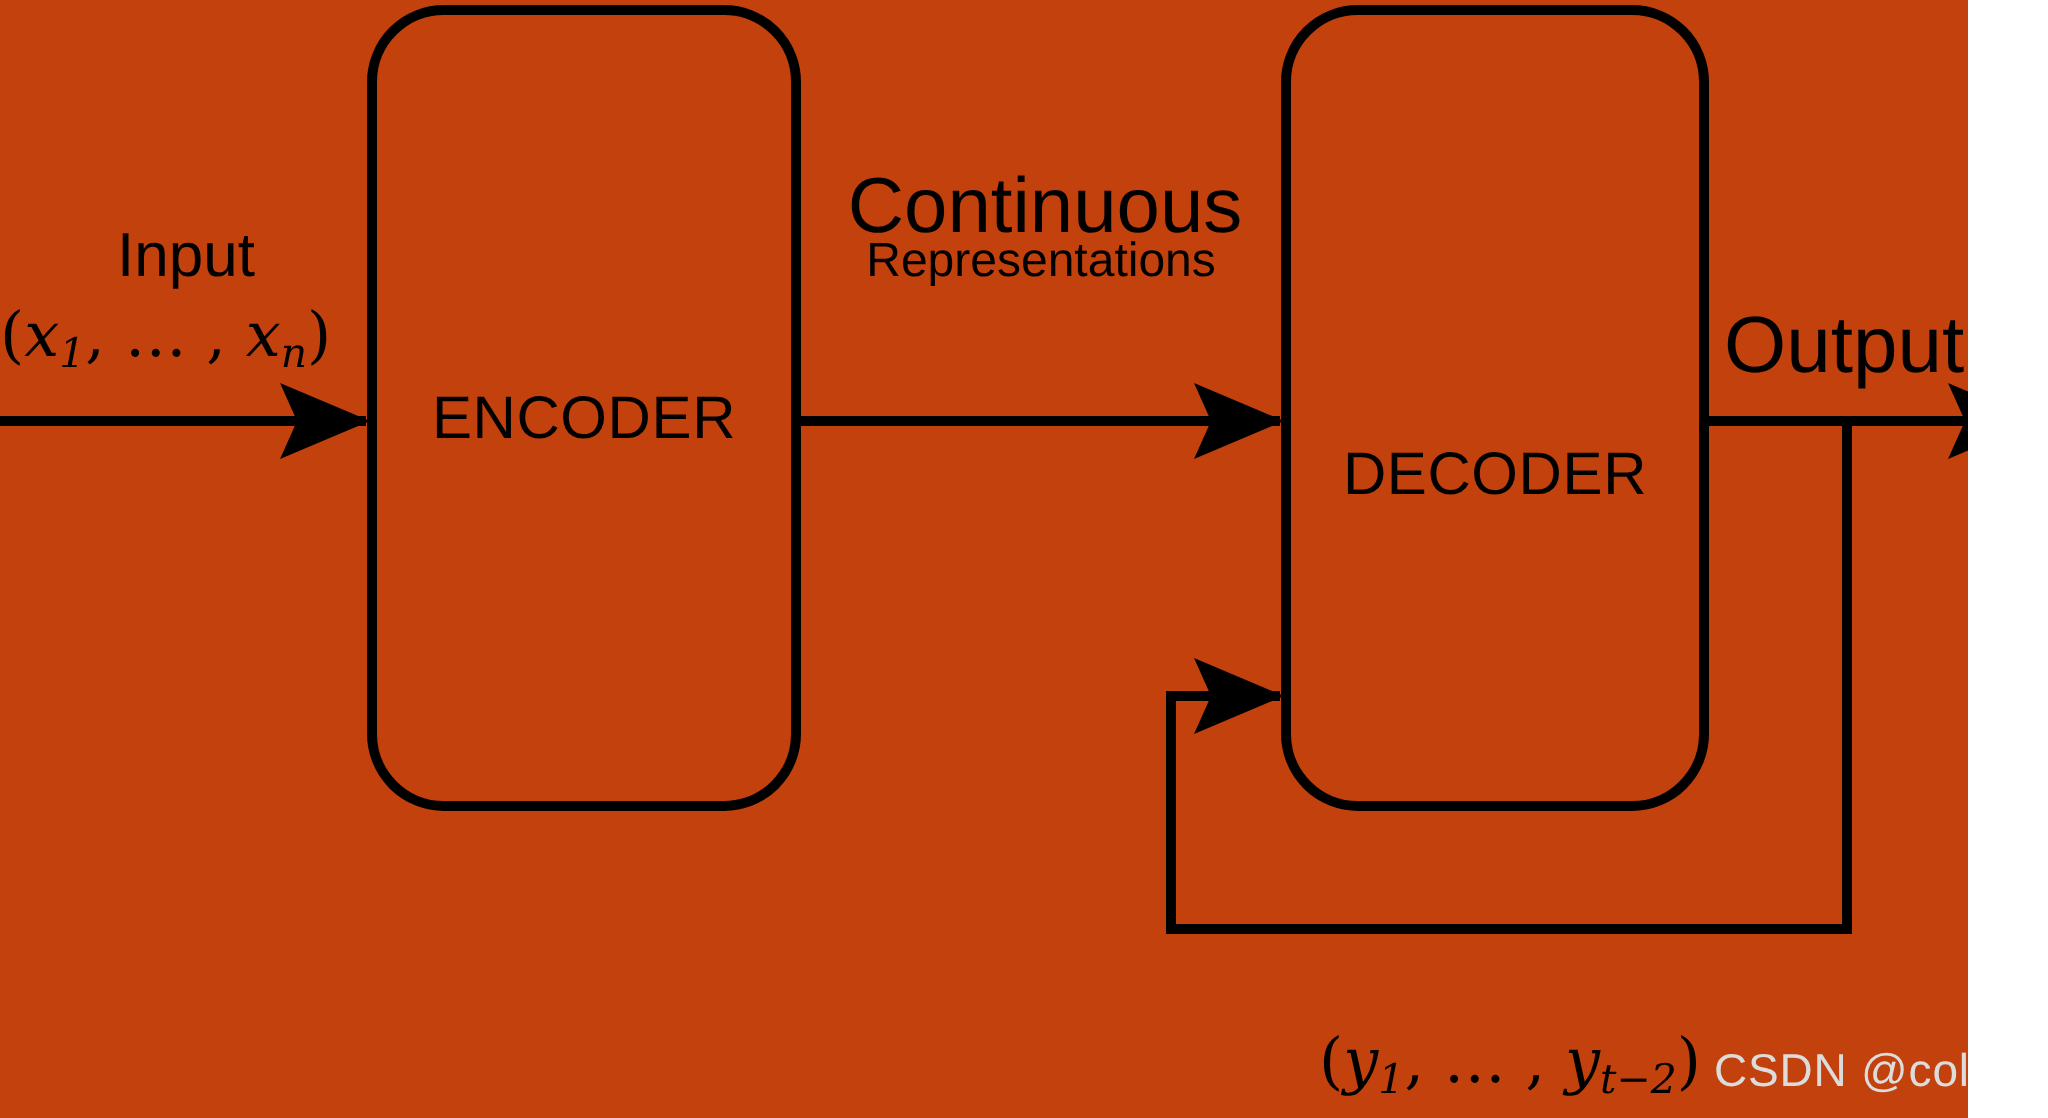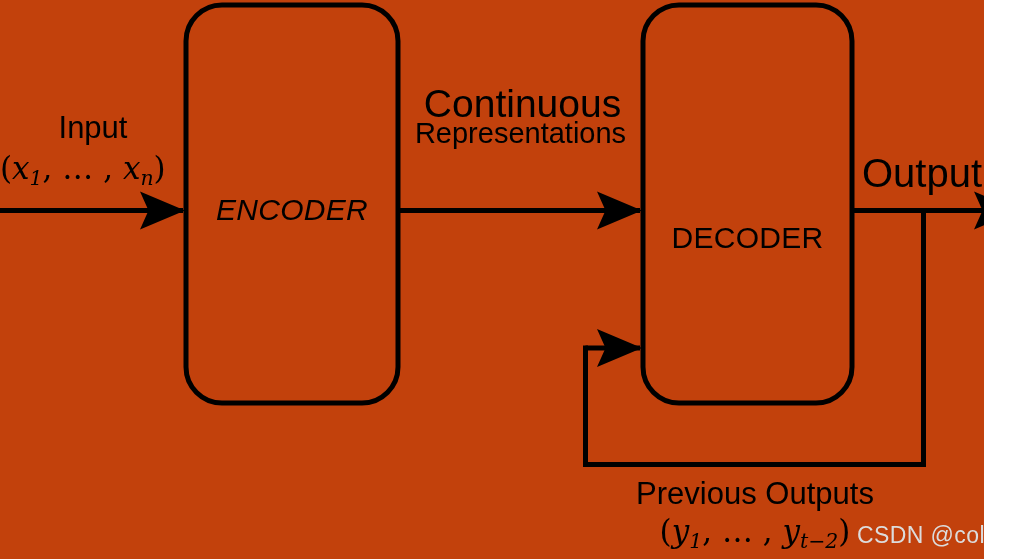--- a/index.html
+++ b/index.html
@@ -66,36 +66,35 @@
     font-size: 31px;
   }
 
   #encoder-label {
     left: 186px;
     top: 194px;
     width: 212px;
     text-align: center;
     font-size: 30px;
     letter-spacing: 0.3px;
-    font-style: italic;
   }
 
   #mid-line1 {
     left: 405px;
     top: 84px;
     width: 235px;
     text-align: center;
     font-size: 39px;
   }
   #mid-line2 {
     left: 398px;
     top: 118px;
     width: 245px;
     text-align: center;
-    font-size: 29px;
+    font-size: 24px;
   }
   #mid-line3 {
     left: 398px;
     top: 154px;
     width: 245px;
     text-align: center;
     font-size: 30px;
   }
 
   #decoder-label {
@@ -177,21 +176,20 @@
   <div class="lbl" id="mid-line1">Continuous</div>
   <div class="lbl" id="mid-line2">Representations</div>
 
 
   <div class="lbl" id="decoder-label">DECODER</div>
 
   <div class="lbl" id="output-label">
     <span>Output </span><span class="math">y</span><sub class="math">t</sub>
   </div>
 
-  <div class="lbl" id="prev-line1">Previous Outputs</div>
 
   <div class="lbl math" id="prev-line2">
     <span class="op">(</span><span>y</span><sub>1</sub><span class="op">, … , </span><span>y</span><sub>t−2</sub><span class="op">)</span>
   </div>
 
   <div id="watermark">CSDN @colus_SEU</div>
 
 </div>
 
 </body></html>

